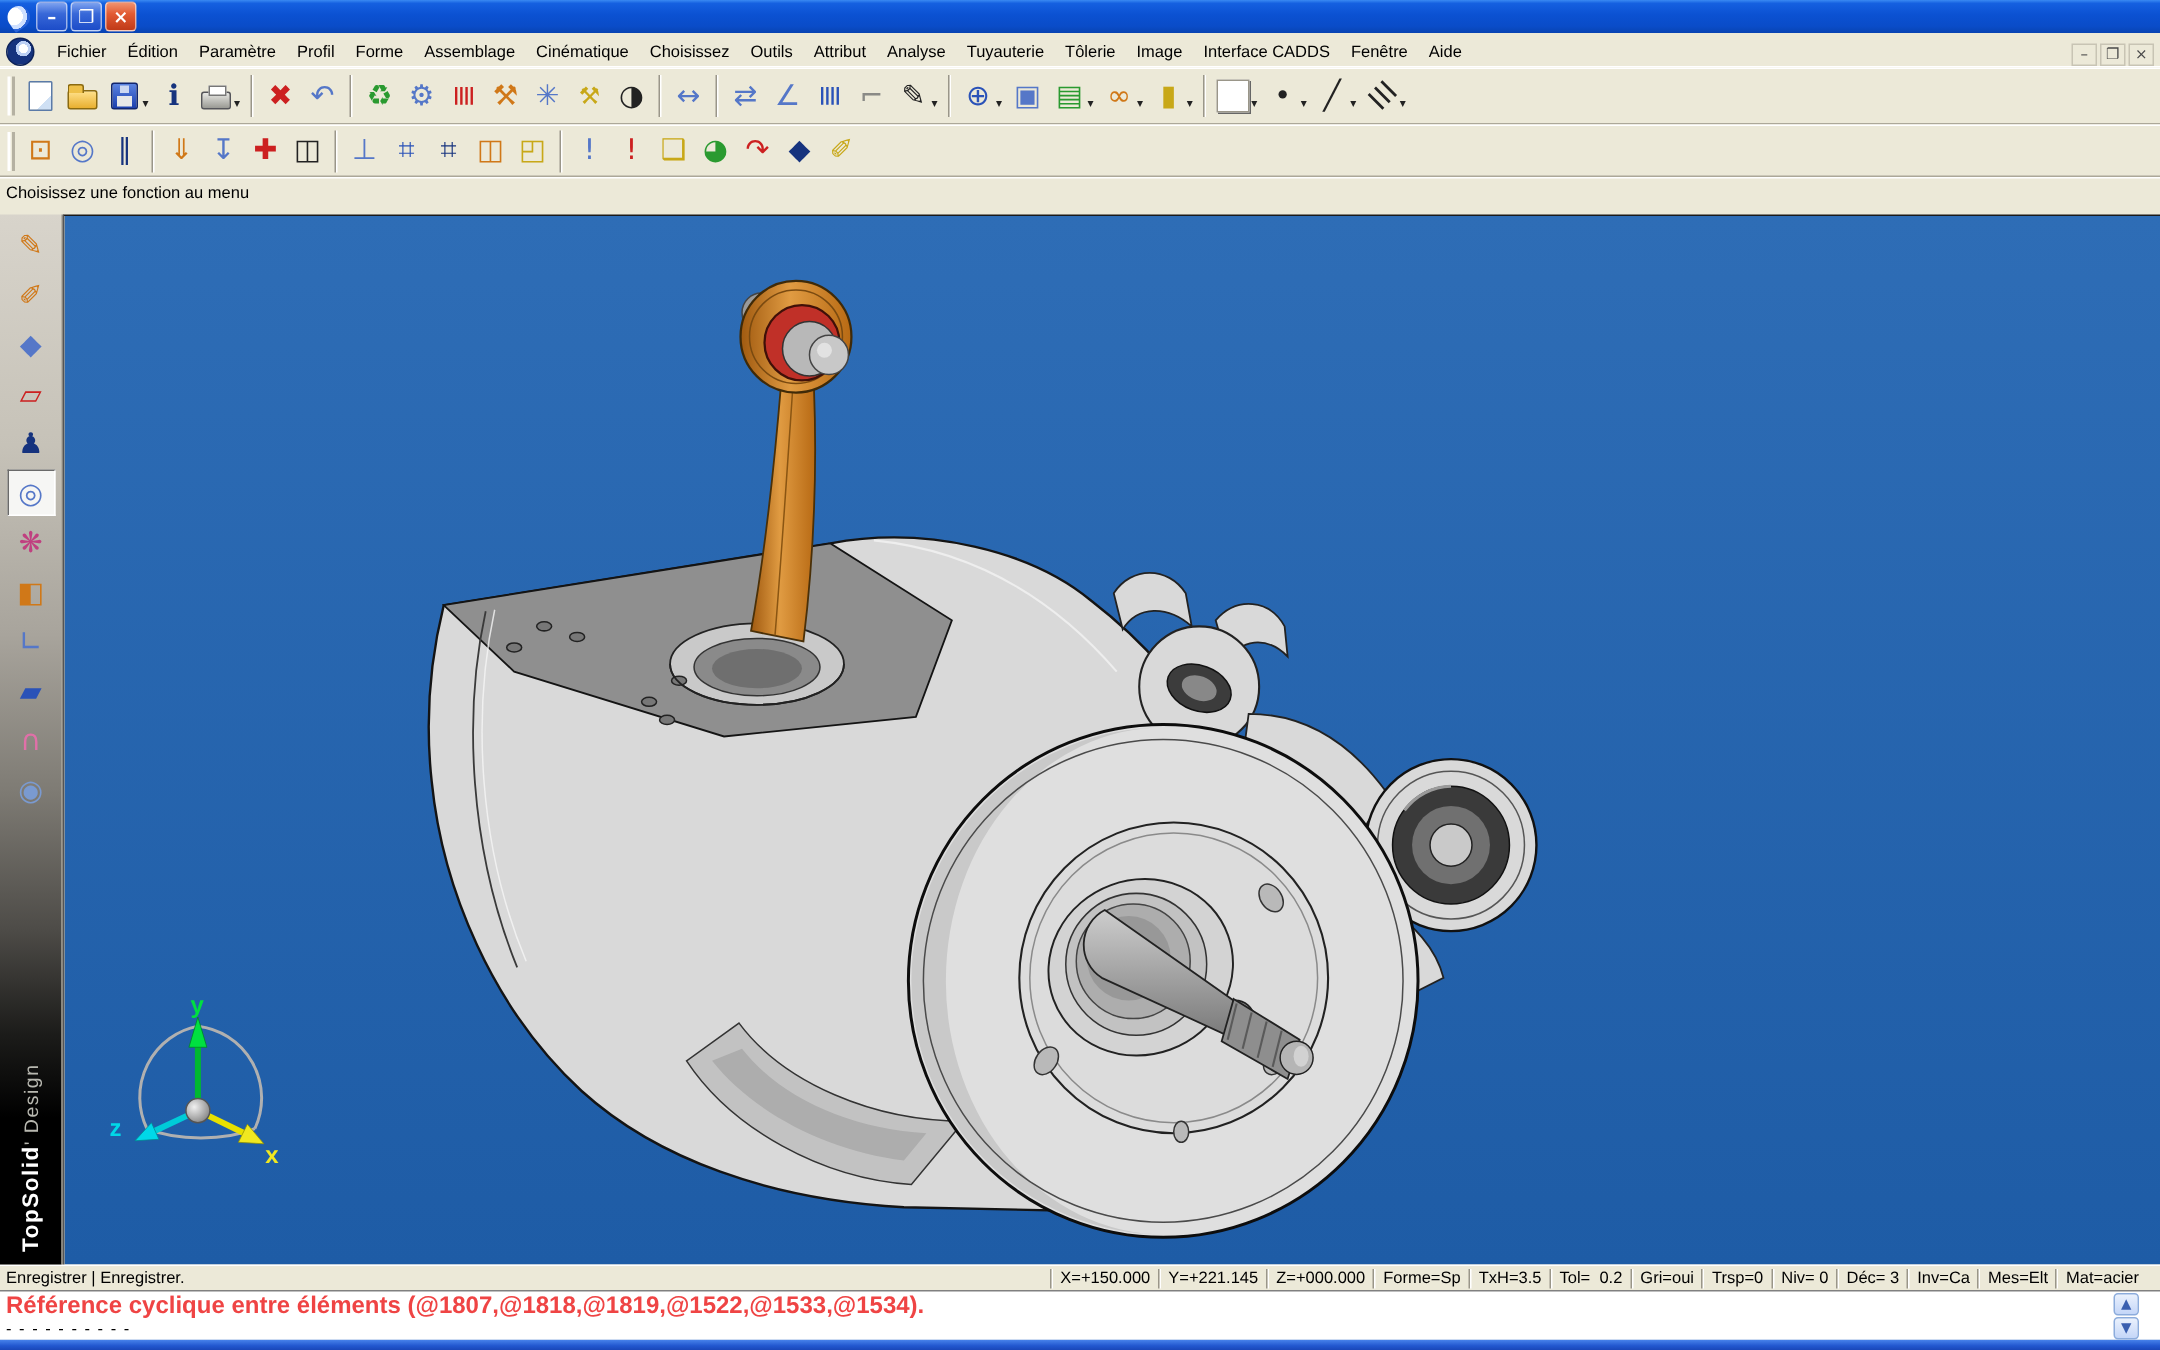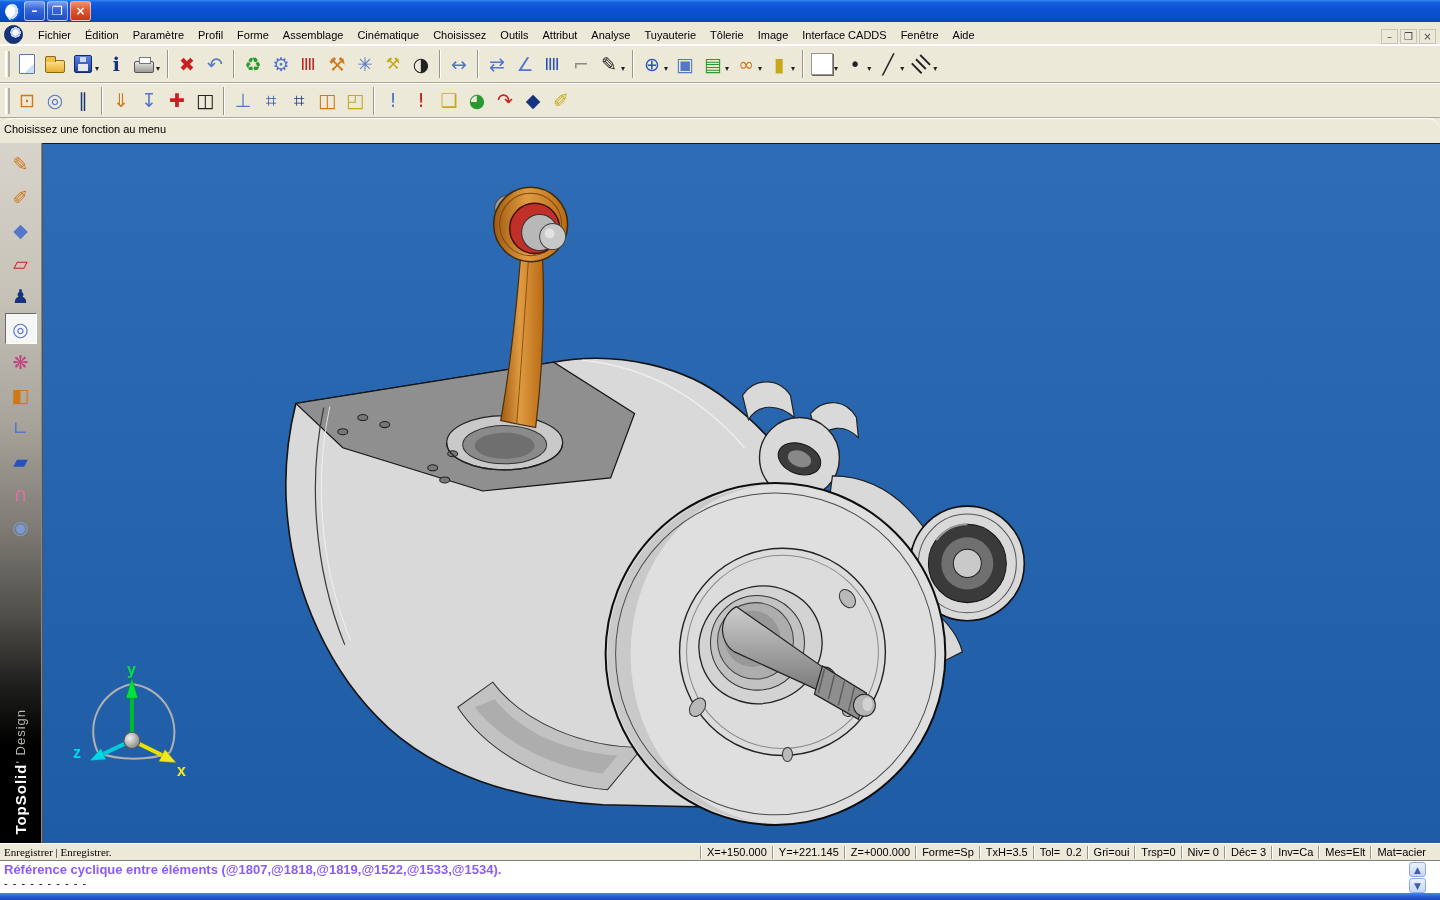--- a/index.html
+++ b/index.html
@@ -59,21 +59,21 @@
   .ico-floppy::before{content:"";position:absolute;left:3px;bottom:1px;width:10px;height:7px;background:#e8e8e8;}
   .ico-floppy::after{content:"";position:absolute;left:5px;top:1px;width:6px;height:5px;background:#cdd8f2;}
   .ico-printer{width:20px;height:12px;background:linear-gradient(#e8e8e4,#9a9a94);border:1px solid #55555a;
     border-radius:2px;position:relative;margin-top:6px;}
   .ico-printer::before{content:"";position:absolute;top:-5px;left:4px;width:10px;height:5px;
     background:#fff;border:1px solid #777;}
   .ico-swatch{width:22px;height:22px;background:#fff;border:1px solid #9a9689;box-shadow:1px 1px 0 #666;}
 
   
   .promptline{height:25px;background:#ece9d8;font-size:11px;color:#000;
-    padding:4px 0 0 4px;border-top:1px solid #fff;border-radius:12px;}
+    padding:4px 0 0 4px;border-top:1px solid #fff;}
 
   
   .main{height:700px;display:flex;}
   .sidebar{width:42px;height:100%;position:relative;flex:0 0 auto;
     background:linear-gradient(180deg,#d8d4cb 0%,#c6c2b8 22%,#a8a49c 40%,#7e7b74 55%,#4e4c48 68%,#1c1c1a 78%,#000 86%,#000 100%);
     border-right:1px solid #8a8780;}
   .sicons{display:flex;flex-direction:column;align-items:center;padding-top:5px;gap:2px;}
   .sbtn{width:32px;height:31px;display:flex;align-items:center;justify-content:center;
     font-family:"DejaVu Sans",sans-serif;font-size:19px;}
   .sbtn.sel{background:#f6f6f4;border:1px solid;border-color:#6a6a6a #fff #fff #6a6a6a;}
@@ -81,29 +81,29 @@
   .brand-inner{writing-mode:vertical-rl;transform:rotate(180deg);color:#e8e8e8;
     font-size:15px;letter-spacing:1px;white-space:nowrap;}
   .brand-b{font-weight:bold;color:#fff;} .brand-l{color:#b8b8b0;font-size:13px;}
 
   .viewport{flex:1;position:relative;border-top:1px solid #1a1a1a;border-left:1px solid #555;}
   .viewport svg{position:absolute;inset:0;width:100%;height:100%;display:block;}
 
   
   .statusbar{height:17px;background:#ece9d8;display:flex;align-items:center;
     font-size:11px;color:#000;border-top:1px solid #fff;padding:0 14px 0 4px;}
-  .sleft{white-space:pre;flex:0 0 auto;font-family:Liberation Serif, serif;}
+  .sleft{white-space:pre;flex:0 0 auto;}
   .sspring{flex:1;}
   .ssep{width:0;height:13px;border-left:1px solid #9a9689;border-right:1px solid #fff;margin:0 5px;}
   .sfield{white-space:pre;flex:0 0 auto;}
 
   
   .msgarea{height:33px;background:#fff;border-top:1px solid #808080;position:relative;
     padding:1px 40px 0 4px;}
-  .msg1{font-size:13px;font-weight:bold;color:#8b5cf6;white-space:nowrap;}
+  .msg1{font-size:16px;font-weight:bold;color:#ef4444;white-space:nowrap;}
   .msg2{font-size:11px;color:#000;letter-spacing:1px;}
   .mscroll{position:absolute;top:1px;right:14px;width:17px;display:flex;flex-direction:column;gap:1px;}
   .scbtn{width:17px;height:15px;border:1px solid #8cacdc;border-radius:3px;
     background:linear-gradient(180deg,#eaf1fd,#c4d6f8);display:flex;align-items:center;justify-content:center;
     color:#3a5fb0;font-size:9px;font-family:"DejaVu Sans",sans-serif;}
 
   .bottomstrip{height:7px;background:linear-gradient(180deg,#4a85ec,#2257cf 60%,#1a47b8);}
 </style>
 </head>
 <body>

